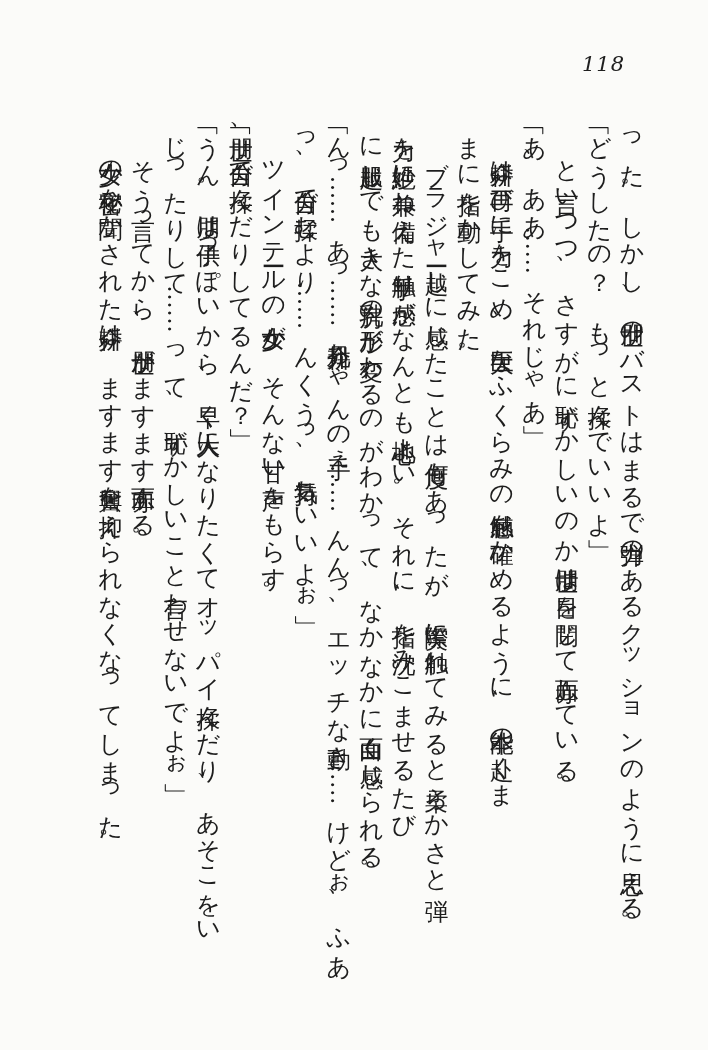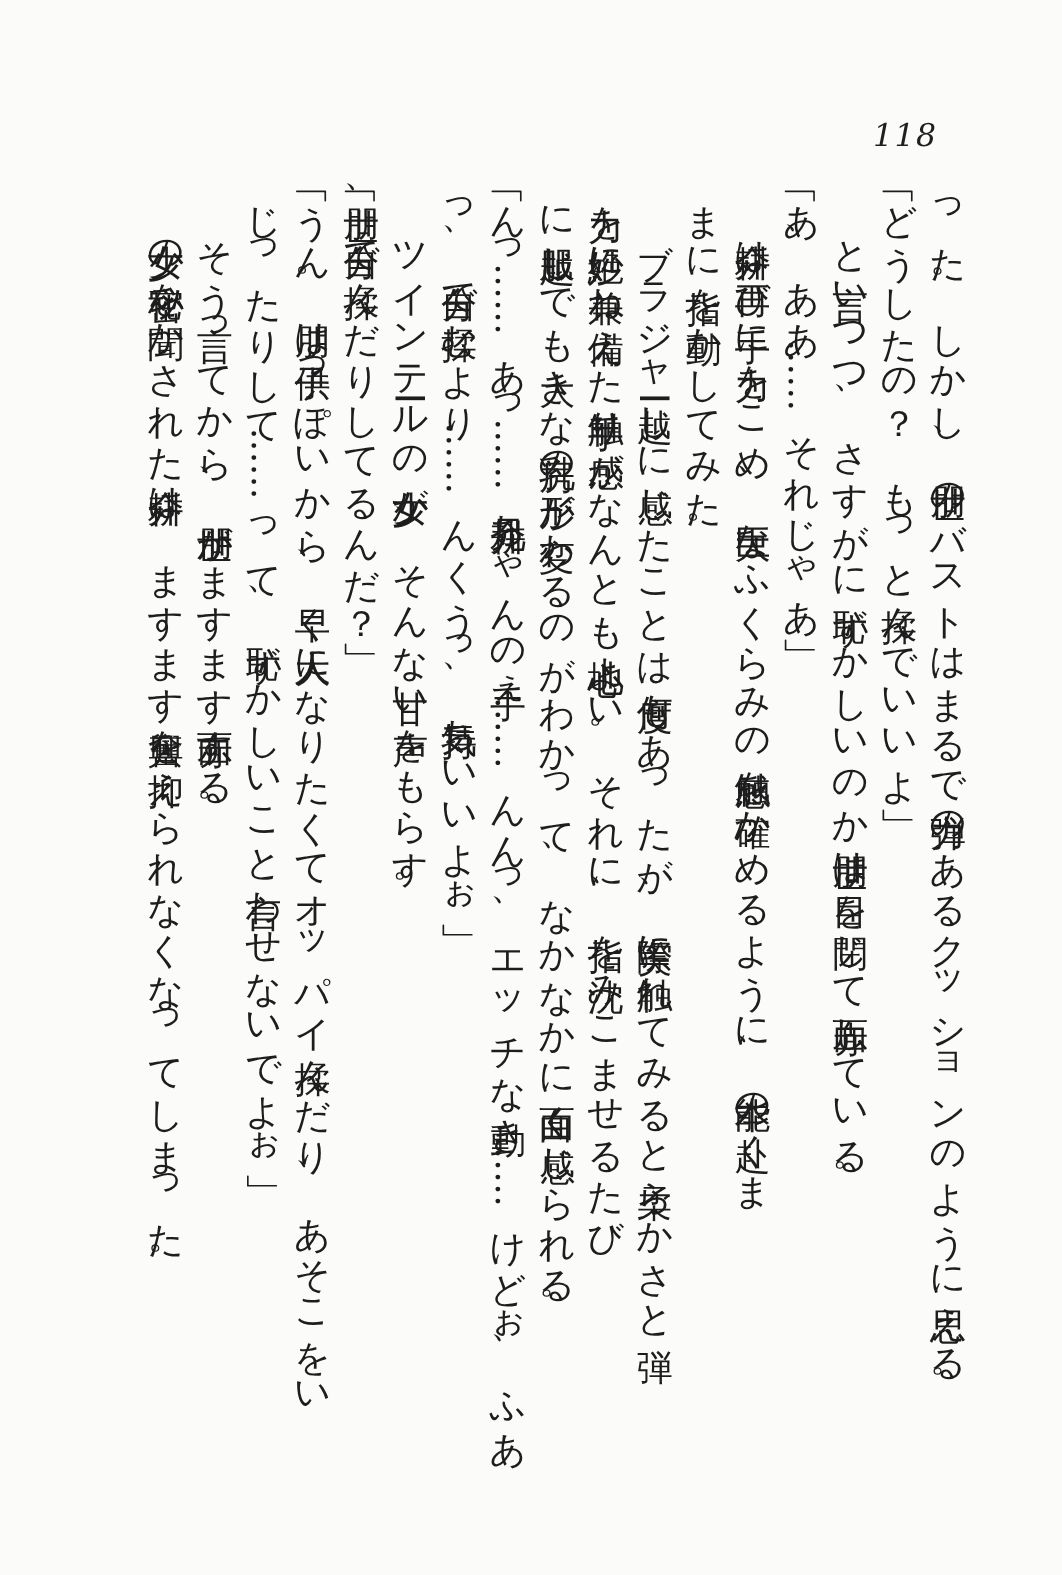--- a/index.html
+++ b/index.html
@@ -6,21 +6,21 @@
   .page {
     position: relative;
     width: 708px;
     height: 1050px;
     background: #fbfbf9;
     font-family: "DejaVu Serif", serif;
     overflow: hidden;
   }
   .page-number {
     position: absolute;
-    top: 78px;
+    top: 52px;
     left: 582px;
     font-size: 21px;
     font-style: italic;
     color: #1f1f1f;
     letter-spacing: 1px;
   }
   .text-block {
     position: absolute;
     top: 120px;
     right: 60px;

